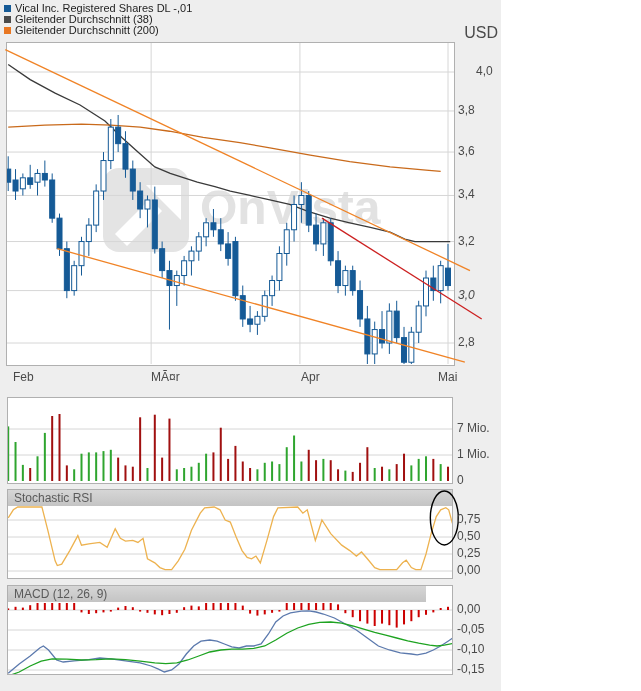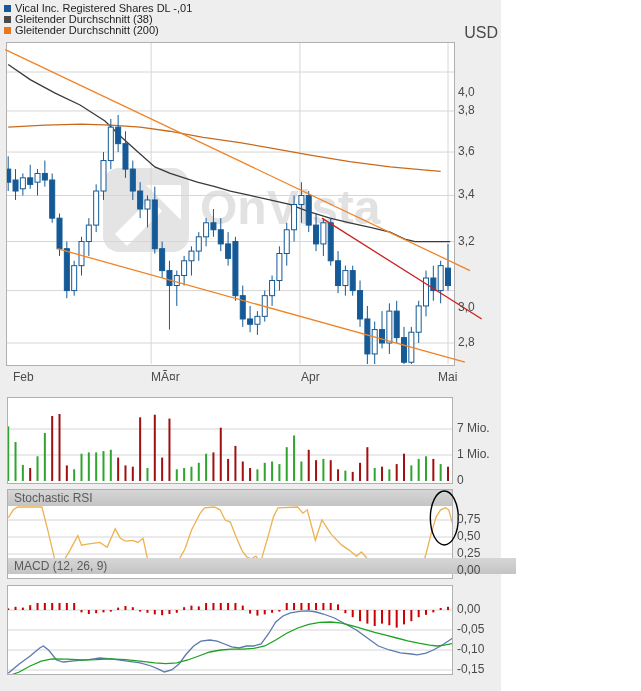--- a/index.html
+++ b/index.html
@@ -253,21 +253,21 @@
     <div class="subheader" style="left:8px;top:490px;width:444px;">Stochastic RSI</div>
     <svg id="stoch-svg" width="444" height="72" viewBox="8 506 444 72" style="left:8px;top:506px;">
         <line x1="8" x2="452" y1="520" y2="520" stroke="#d6d6d6"></line>
         <line x1="8" x2="452" y1="537" y2="537" stroke="#d6d6d6"></line>
         <line x1="8" x2="452" y1="554" y2="554" stroke="#d6d6d6"></line>
         <line x1="8" x2="452" y1="571" y2="571" stroke="#d6d6d6"></line>
         <polyline points="8.2,517.96 13.331,509.8 17.729,507 41.91799999999999,507 47.782,530.2 55.11200000000001,560.8 57.31100000000001,565.56 61.709,564.2 69.772,550.6 77.83500000000001,535.64 81.5,545.16 88.83,543.8 99.825,542.44 107.155,547.2 115.218,528.84 120.349,538.36 125.48,541.08 132.81,540.4 137.94099999999997,542.44 143.07199999999997,538.36 147.47,558.76 154.79999999999998,562.84 159.93099999999998,567.6 165.06199999999998,569.64 171.659,569.64 178.25599999999997,560.8 184.853,549.24 191.45,530.2 200.24599999999998,513.2 204.644,507.76 214.173,507 220.03699999999998,509.8 225.168,520 230.299,522.04 236.163,537 242.027,550.6 247.15800000000002,557.4 251.556,558.76 255.95399999999998,556.04 260.352,562.84 266.94899999999996,540.4 273.546,516.6 277.94399999999996,507.76 297.735,507 302.866,513.2 307.26399999999995,509.8 315.327,540.4 321.924,520 330.71999999999997,533.6 341.715,545.16 349.778,550.6 356.375,556.04 361.50600000000003,551.96 367.37,558.76 374.7,567.6 379.831,569.64 396.69,569.64 402.554,562.84 406.219,560.12 411.34999999999997,567.6 415.748,569.64 420.87899999999996,569.64 426.01,554 431.141,533.6 436.272,516.6 440.67,509.8 445.801,507.76 448.733,509.8 452.398,523.4" fill="none" stroke="#edb24f" stroke-width="1.3"></polyline>
       </svg>
 
     <div class="panel" style="left:7px;top:585px;width:446px;height:90px;"></div>
-    <div class="subheader" style="left:8px;top:558px;width:508px;">MACD (12, 26, 9)</div>
+    <div class="subheader" style="left:8px;top:586px;width:418px;">MACD (12, 26, 9)</div>
     <svg id="macd-svg" width="444" height="72" viewBox="8 602 444 72" style="left:8px;top:602px;">
         <line x1="8" x2="452" y1="610" y2="610" stroke="#d6d6d6"></line>
         <line x1="8" x2="452" y1="630" y2="630" stroke="#d6d6d6"></line>
         <line x1="8" x2="452" y1="650" y2="650" stroke="#d6d6d6"></line>
         <line x1="8" x2="452" y1="670" y2="670" stroke="#d6d6d6"></line>
         <rect x="7.199999999999999" y="608.4" width="2" height="1.6000000000000227" fill="#cc0000"></rect>
         <rect x="14.53" y="606.8" width="2" height="3.2000000000000455" fill="#cc0000"></rect>
         <rect x="21.86" y="607.6" width="2" height="2.3999999999999773" fill="#cc0000"></rect>
         <rect x="29.19" y="605.2" width="2" height="4.7999999999999545" fill="#cc0000"></rect>
         <rect x="36.519999999999996" y="603" width="2" height="7" fill="#cc0000"></rect>
@@ -332,26 +332,26 @@
       </svg>
 
     <svg id="overlay-svg" class="overlay" width="501" height="691" viewBox="0 0 501 691" style="left:0;top:0;">
         <line x1="5.267999999999999" y1="49.541275378301236" x2="469.99" y2="270.58447631074296" stroke="#f08326" stroke-width="1.3"></line>
         <line x1="57.31100000000001" y1="248.7007755783139" x2="464.859" y2="362.23740383046743" stroke="#f08326" stroke-width="1.3"></line>
         <line x1="321.924" y1="218.1638170119061" x2="481.71799999999996" y2="318.9631789256897" stroke="#cc2020" stroke-width="1.3"></line>
         <ellipse cx="444.335" cy="517.96" rx="14" ry="27" fill="none" stroke="#000000" stroke-width="1.4"></ellipse>
       </svg>
 
     <div id="labels">
-        <div class="ticklabel" style="left: 458px; top: 64px; margin-top: 21px;">4,0</div>
+        <div class="ticklabel" style="left: 476px; top: 64px;">4,0</div>
         <div class="ticklabel" style="left: 458px; top: 102.973px;">3,8</div>
         <div class="ticklabel" style="left: 458px; top: 144.053px;">3,6</div>
         <div class="ticklabel" style="left: 458px; top: 187.482px;">3,4</div>
         <div class="ticklabel" style="left: 458px; top: 233.544px;">3,2</div>
-        <div class="ticklabel" style="left: 458px; top: 300px;">3,0</div>
+        <div class="ticklabel" style="left: 458px; top: 288px; font-style: italic;">3,0</div>
         <div class="ticklabel" style="left: 458px; top: 335.001px;">2,8</div>
         <div class="monthlabel" style="left: 13px;">Feb</div>
         <div class="monthlabel" style="left: 151px;">MÃ¤r</div>
         <div class="monthlabel" style="left: 301px;">Apr</div>
         <div class="monthlabel" style="left: 438px;">Mai</div>
         <div class="ticklabel" style="left: 457px; top: 421px;">7 Mio.</div>
         <div class="ticklabel" style="left: 457px; top: 447px;">1 Mio.</div>
         <div class="ticklabel" style="left: 457px; top: 473px;">0</div>
         <div class="ticklabel" style="left: 457px; top: 512px;">0,75</div>
         <div class="ticklabel" style="left: 457px; top: 529px;">0,50</div>

